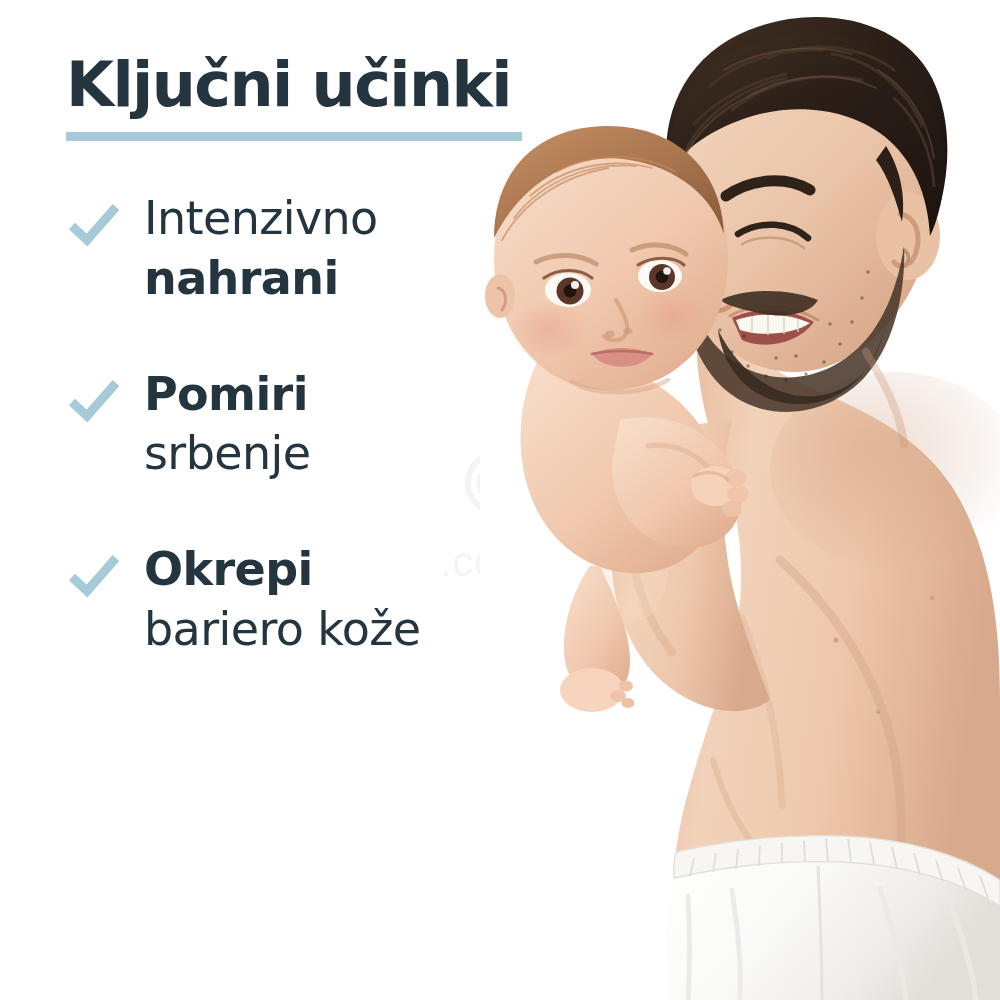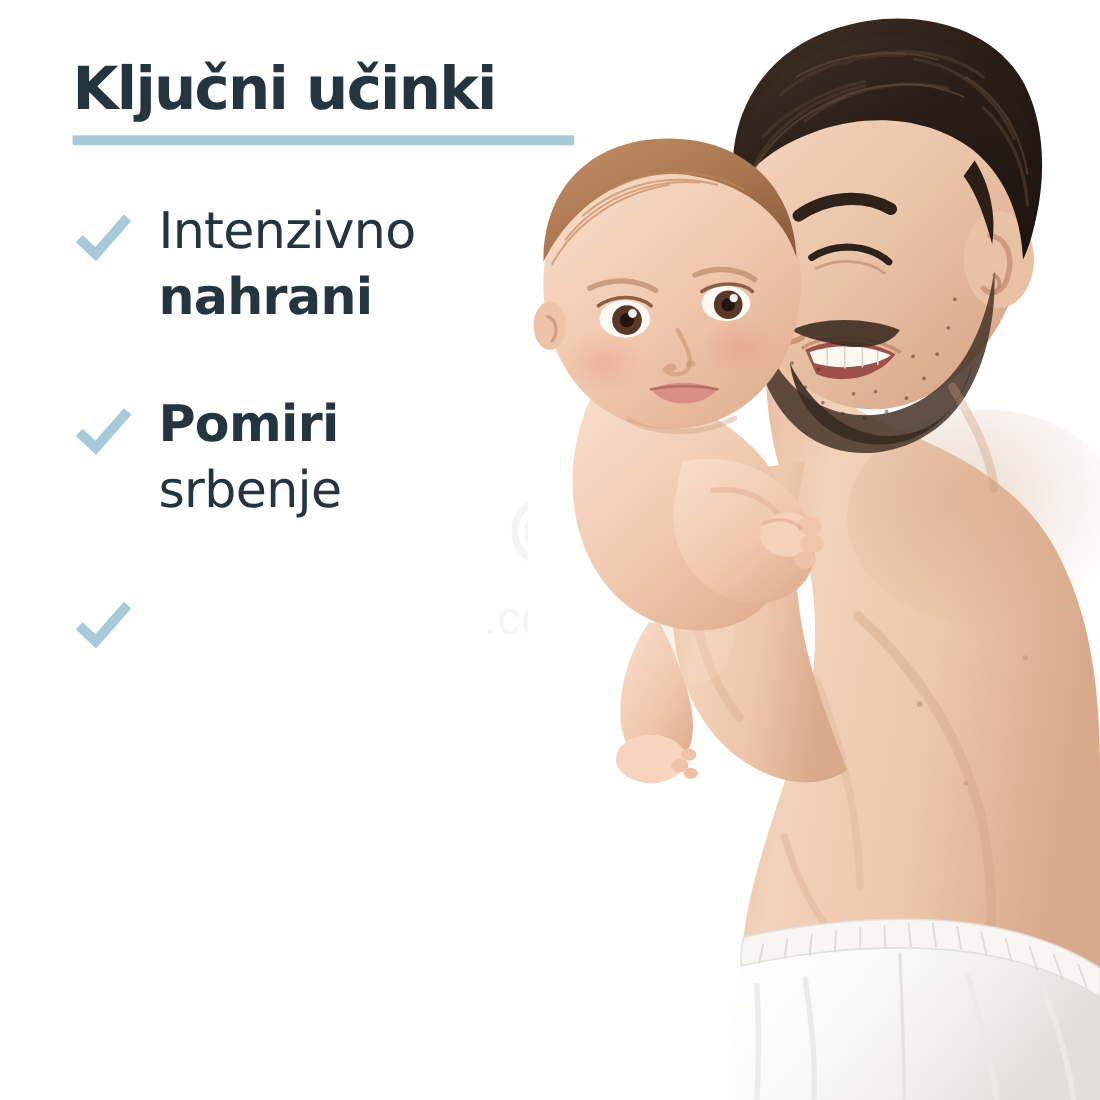--- a/index.html
+++ b/index.html
@@ -72,21 +72,21 @@
     top: 0;
     width: 560px;
     height: 1000px;
     z-index: 4;
     padding: 52px 0 0 66px;
   }
 
   .headline {
     font-family: "DejaVu Sans", "Liberation Sans", sans-serif;
     font-weight: 700;
-    font-size: 54px;
+    font-size: 62px;
     line-height: 1.08;
     letter-spacing: -1.6px;
     color: #24353f;
     white-space: nowrap;
   }
 
   .rule {
     margin-top: 13px;
     width: 456px;
     height: 9px;
@@ -490,18 +490,22 @@
           <span class="ln">srbenje</span>
         </span>
       </li>
 
       <li class="benefit">
         <span class="check">
           <svg viewBox="0 0 56 56">
             <path d="M6 29 L21 43 L50 10" fill="none" stroke="#a7cad9" stroke-width="9" stroke-linecap="butt" stroke-linejoin="miter"></path>
           </svg>
         </span>
+        <span class="benefit-text">
+          <span class="ln b">Okrepi</span>
+          <span class="ln">bariero kože</span>
+        </span>
       </li>
 
     </ul>
   </div>
 
 </div>
 
 </body></html>

